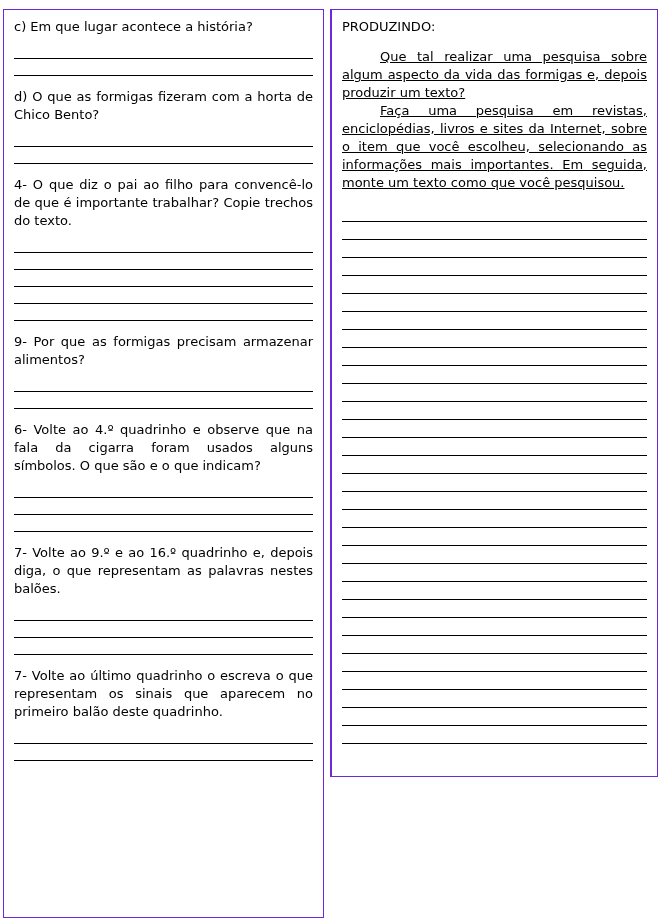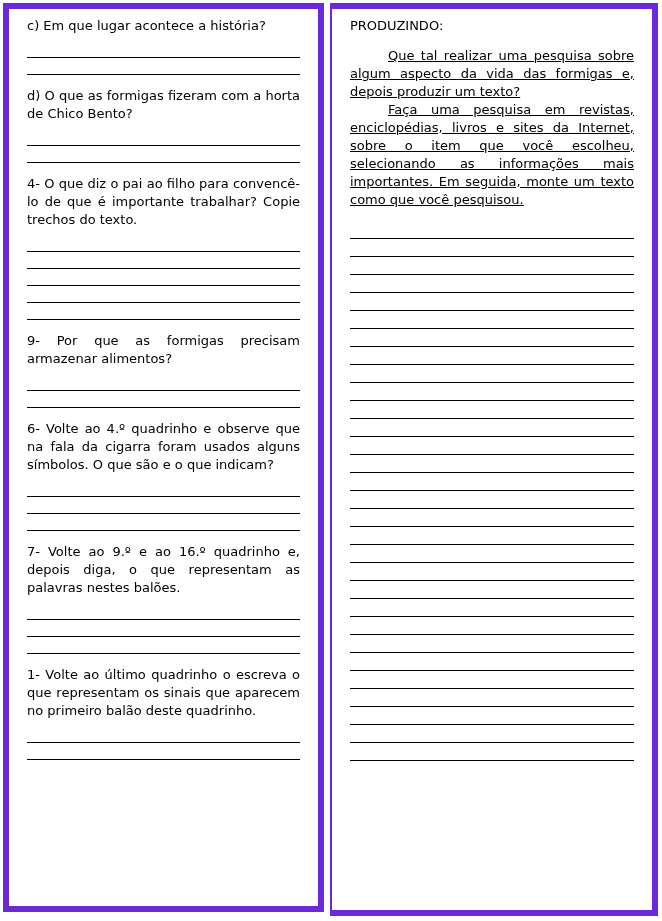--- a/index.html
+++ b/index.html
@@ -12,36 +12,37 @@
     height: 921px;
     position: relative;
     font-family: "DejaVu Sans", "Liberation Sans", sans-serif;
     font-size: 13px;
     color: #000000;
     overflow: hidden;
   }
   .panel {
     position: absolute;
     box-sizing: border-box;
-    border: 6px solid #6d28d9;
+    border: 1px solid #6d28d9;
     background: #ffffff;
-    padding: 8px 18px;
+    padding: 8px 10px;
     overflow: hidden;
+    margin-top: 6px;
   }
   .panel.left {
     left: 3px;
     top: 3px;
     width: 321px;
     height: 909px;
   }
   .panel.right {
     left: 330px;
     top: 3px;
     width: 328px;
-    height: 913px;
+    height: 768px;
     border-left-width: 2px;
   }
   .question {
     margin: 0 0 6px 0;
     line-height: 18px;
     text-align: justify;
   }
   .answer-lines {
     margin: 6px 0 12px 0;
   }
@@ -123,21 +124,21 @@
       </div>
       <div class="q-section">
         <p class="question">7- Volte ao 9.º e ao 16.º quadrinho e, depois diga, o que representam as palavras nestes balões.</p>
         <div class="answer-lines">
           <div class="answer-line"></div>
           <div class="answer-line"></div>
           <div class="answer-line"></div>
         </div>
       </div>
       <div class="q-section">
-        <p class="question">1- Volte ao último quadrinho o escreva o que representam os sinais que aparecem no primeiro balão deste quadrinho.</p>
+        <p class="question">7- Volte ao último quadrinho o escreva o que representam os sinais que aparecem no primeiro balão deste quadrinho.</p>
         <div class="answer-lines">
           <div class="answer-line"></div>
           <div class="answer-line"></div>
         </div>
       </div>
     </div>
 </div>
 
 <div class="panel right">
   <p class="heading">PRODUZINDO:</p>

